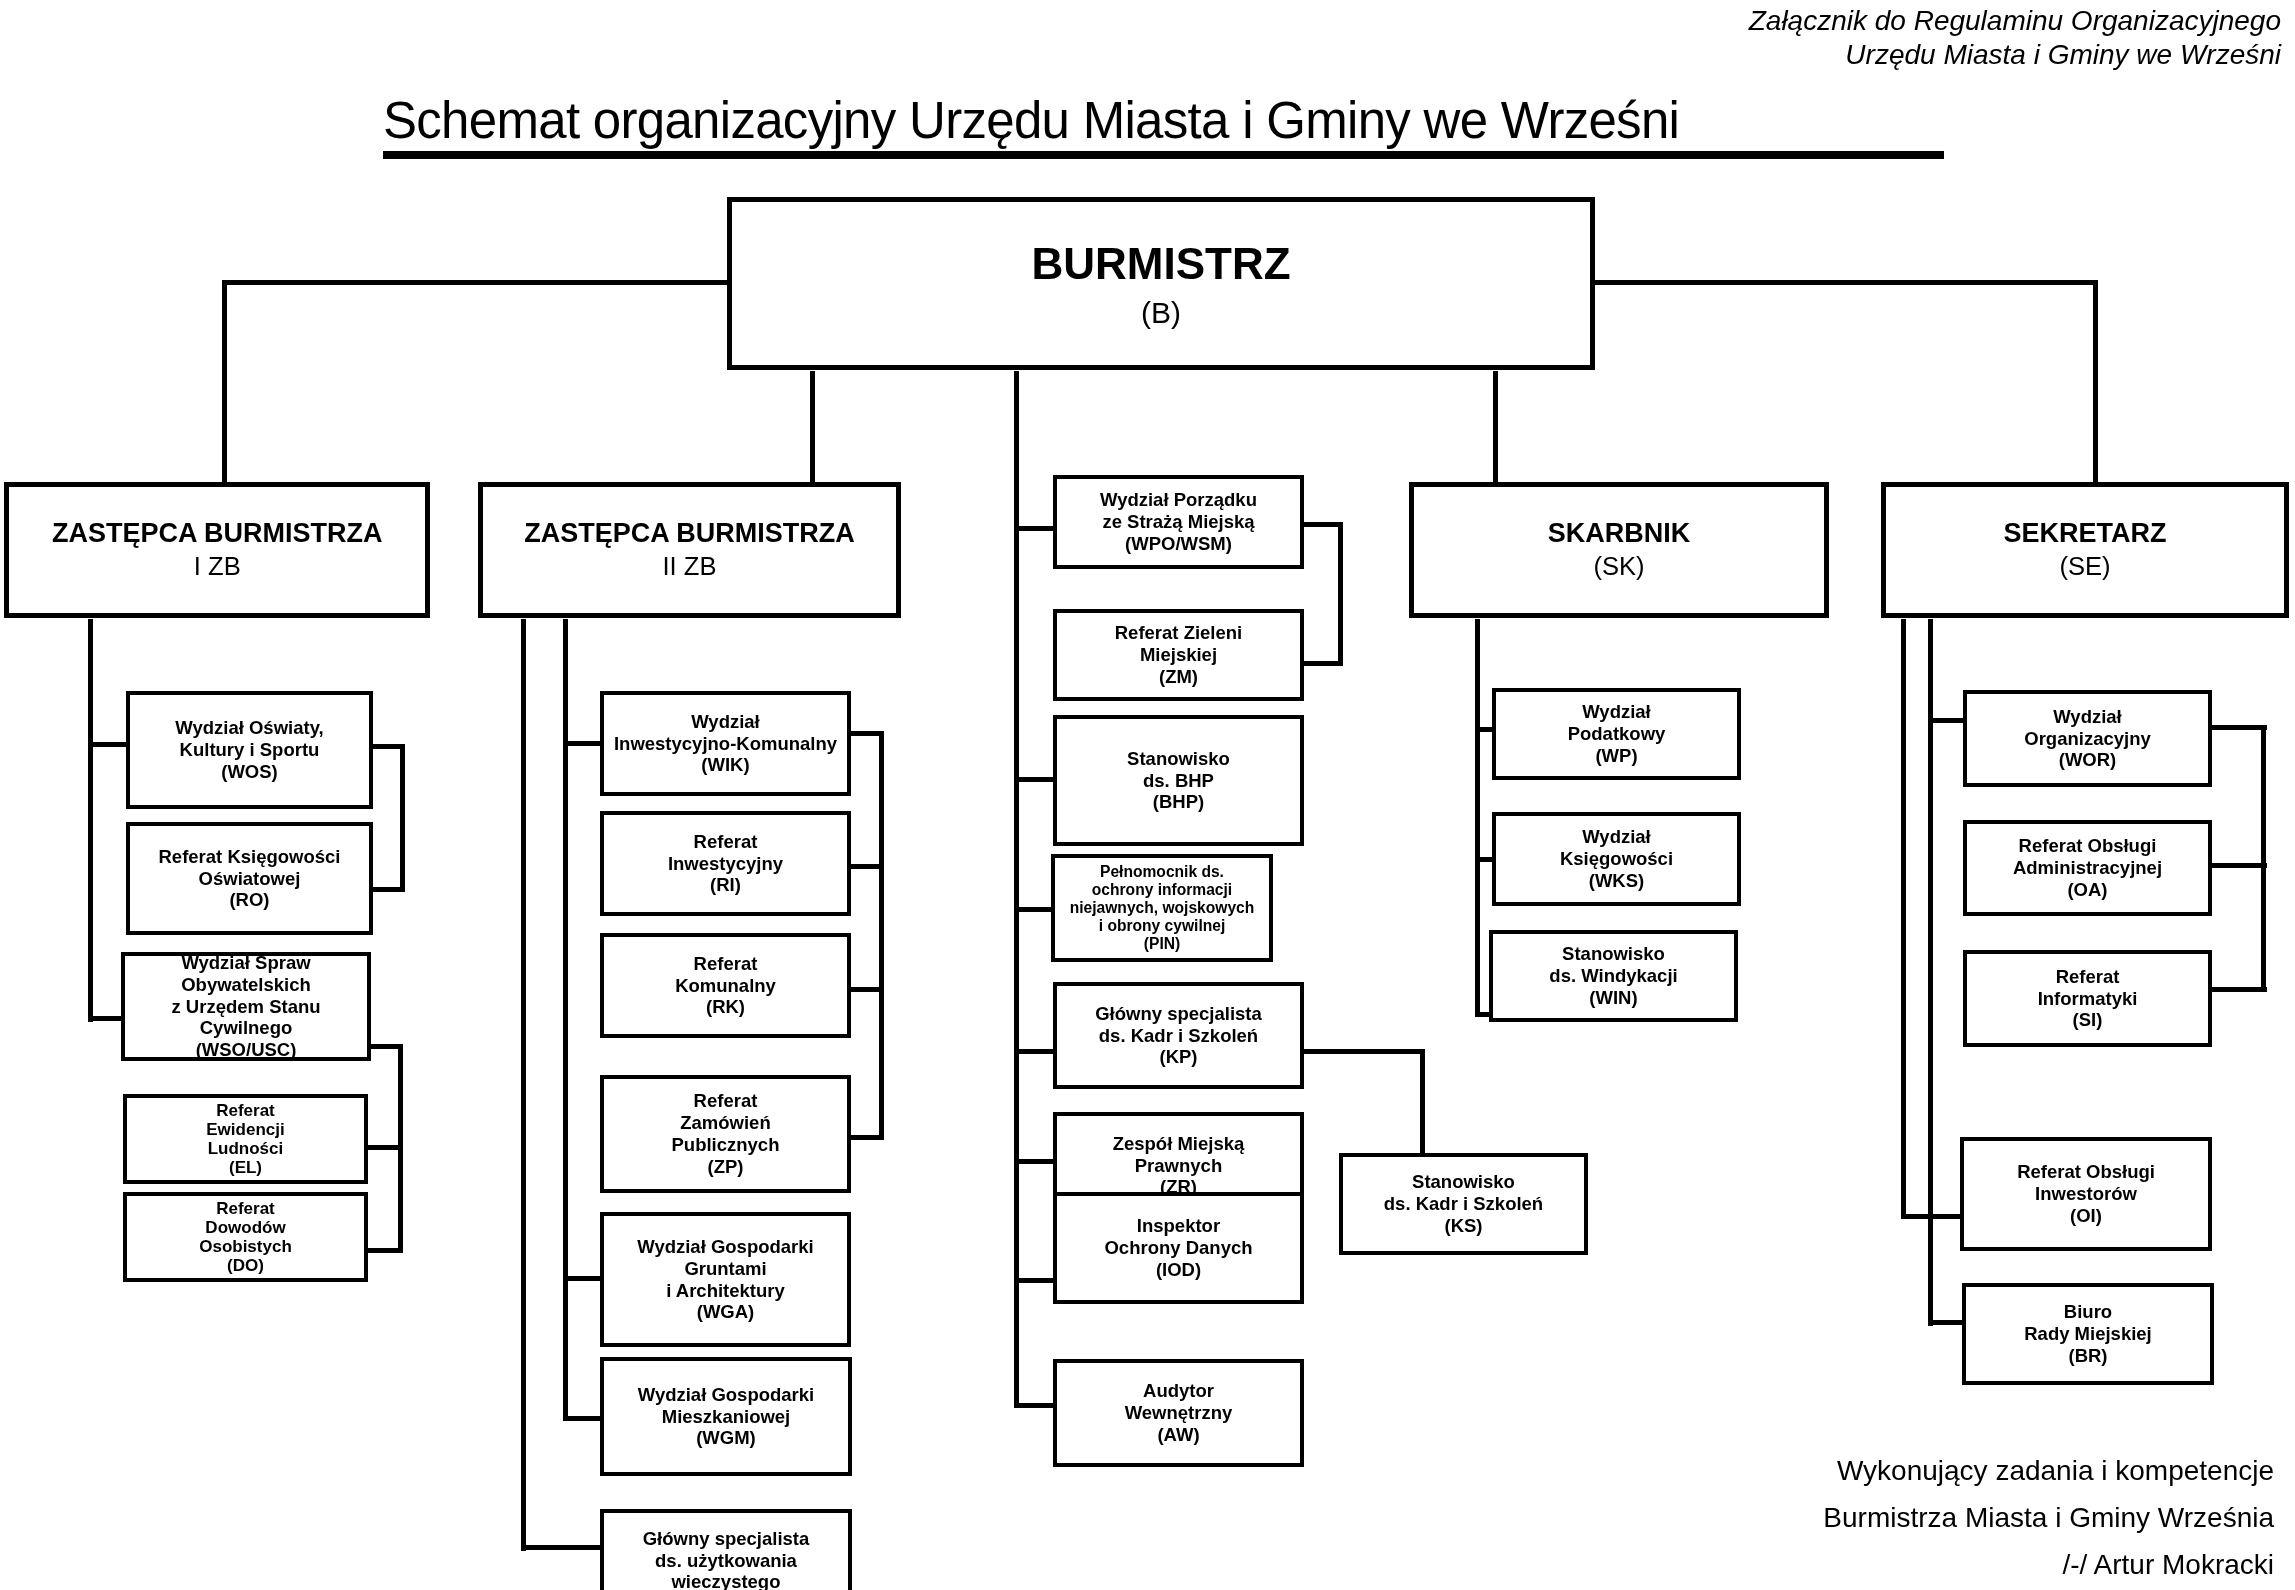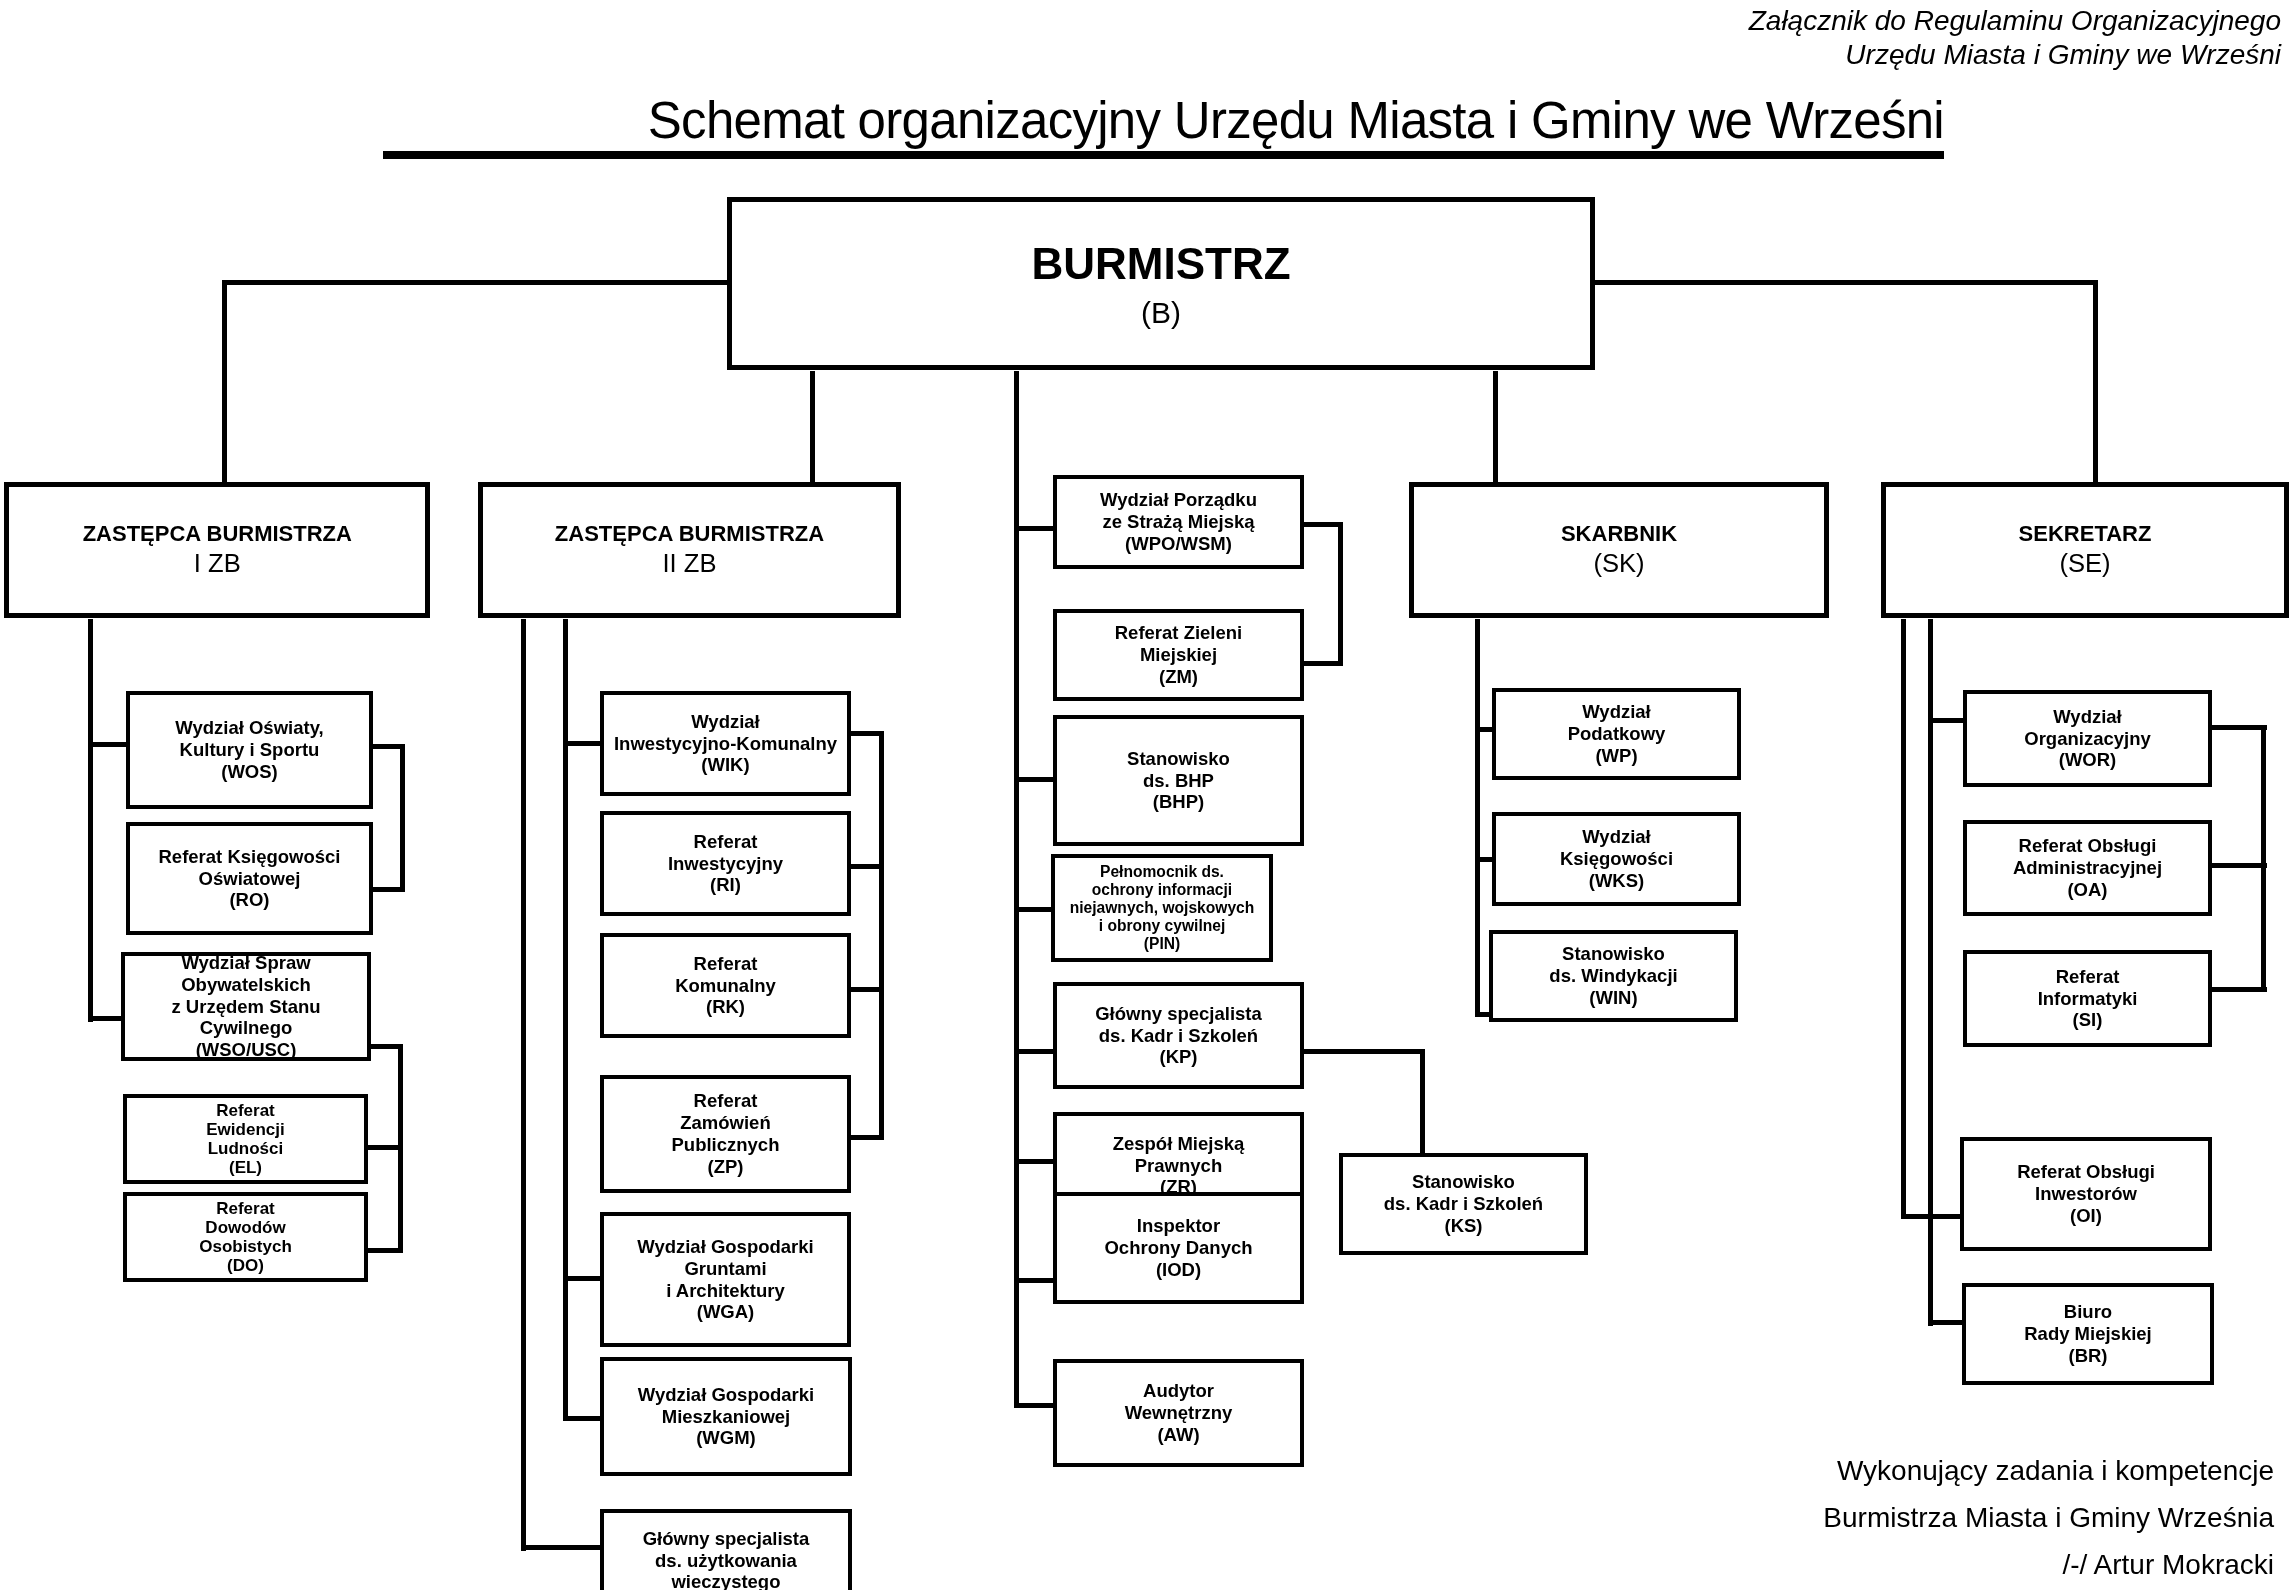--- a/index.html
+++ b/index.html
@@ -6,35 +6,35 @@
   .page{
     position:relative;width:2295px;height:1591px;background:#ffffff;
     overflow:hidden;font-family:"Liberation Sans","DejaVu Sans",sans-serif;color:#000;
   }
   .annotation{
     position:absolute;top:4.3px;right:14px;text-align:right;
     font-style:italic;font-size:28px;line-height:34px;white-space:pre-line;
   }
   .chart-title{
     position:absolute;left:383px;top:91px;width:1561px;height:60px;
-    font-size:51px;letter-spacing:-0.7px;text-align:right;white-space:nowrap;
+    font-size:51px;letter-spacing:-0.7px;text-align:left;white-space:nowrap;
   }
   .title-underline{position:absolute;left:383px;top:151px;width:1561px;height:7.8px;background:#000;}
   .signature{
     position:absolute;top:1447px;right:21px;text-align:right;
     font-size:28px;line-height:47px;white-space:pre-line;
   }
   .box{
     position:absolute;box-sizing:border-box;background:#fff;border:4.3px solid #000;
     display:flex;flex-direction:column;align-items:center;justify-content:center;
     text-align:center;font-weight:bold;font-size:18.5px;line-height:1.18;
     white-space:pre-line;z-index:2;
   }
   .hdr{border-width:5px;}
-  .hdr .t{font-weight:bold;font-size:22px;line-height:1.25;}
+  .hdr .t{font-weight:bold;font-size:27px;line-height:1.25;}
   .hdr .s{font-weight:normal;font-size:25.6px;line-height:1.25;}
   .root{border-width:5.7px;}
   .root .t{font-weight:bold;font-size:44px;line-height:1.3;text-align:center;}
   .root .s{font-weight:normal;font-size:30px;line-height:1.3;}
   .tight{font-size:17px;line-height:1.12;}
   .xsmall{font-size:15.6px;line-height:1.16;}
   .line{position:absolute;background:#000;z-index:1;}
 </style>
 </head>
 <body>

